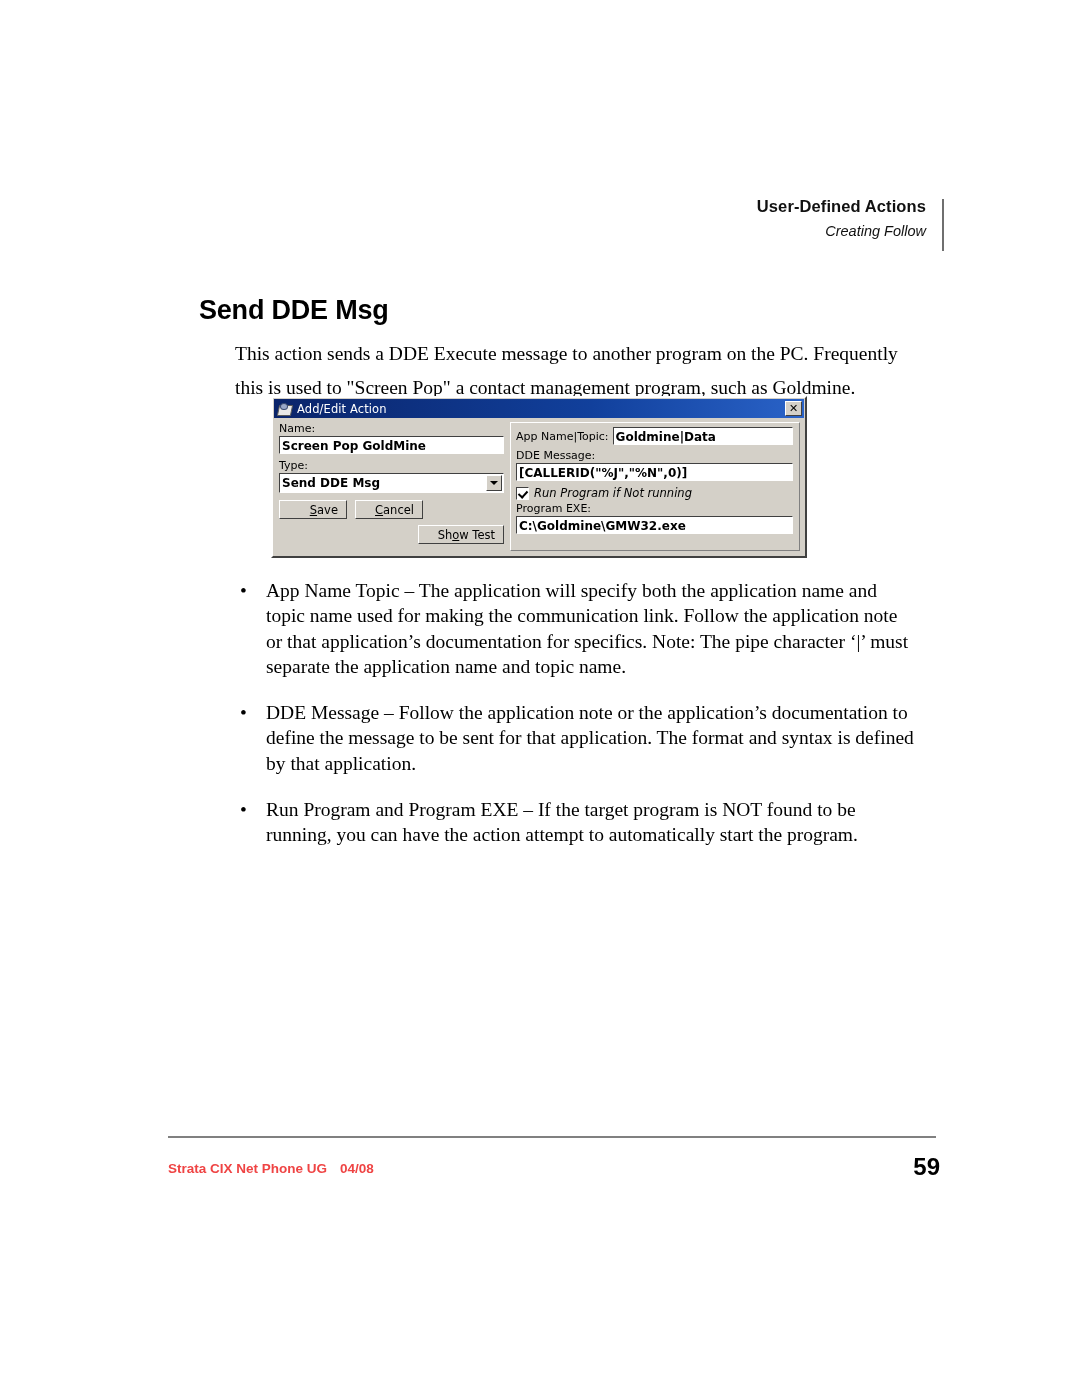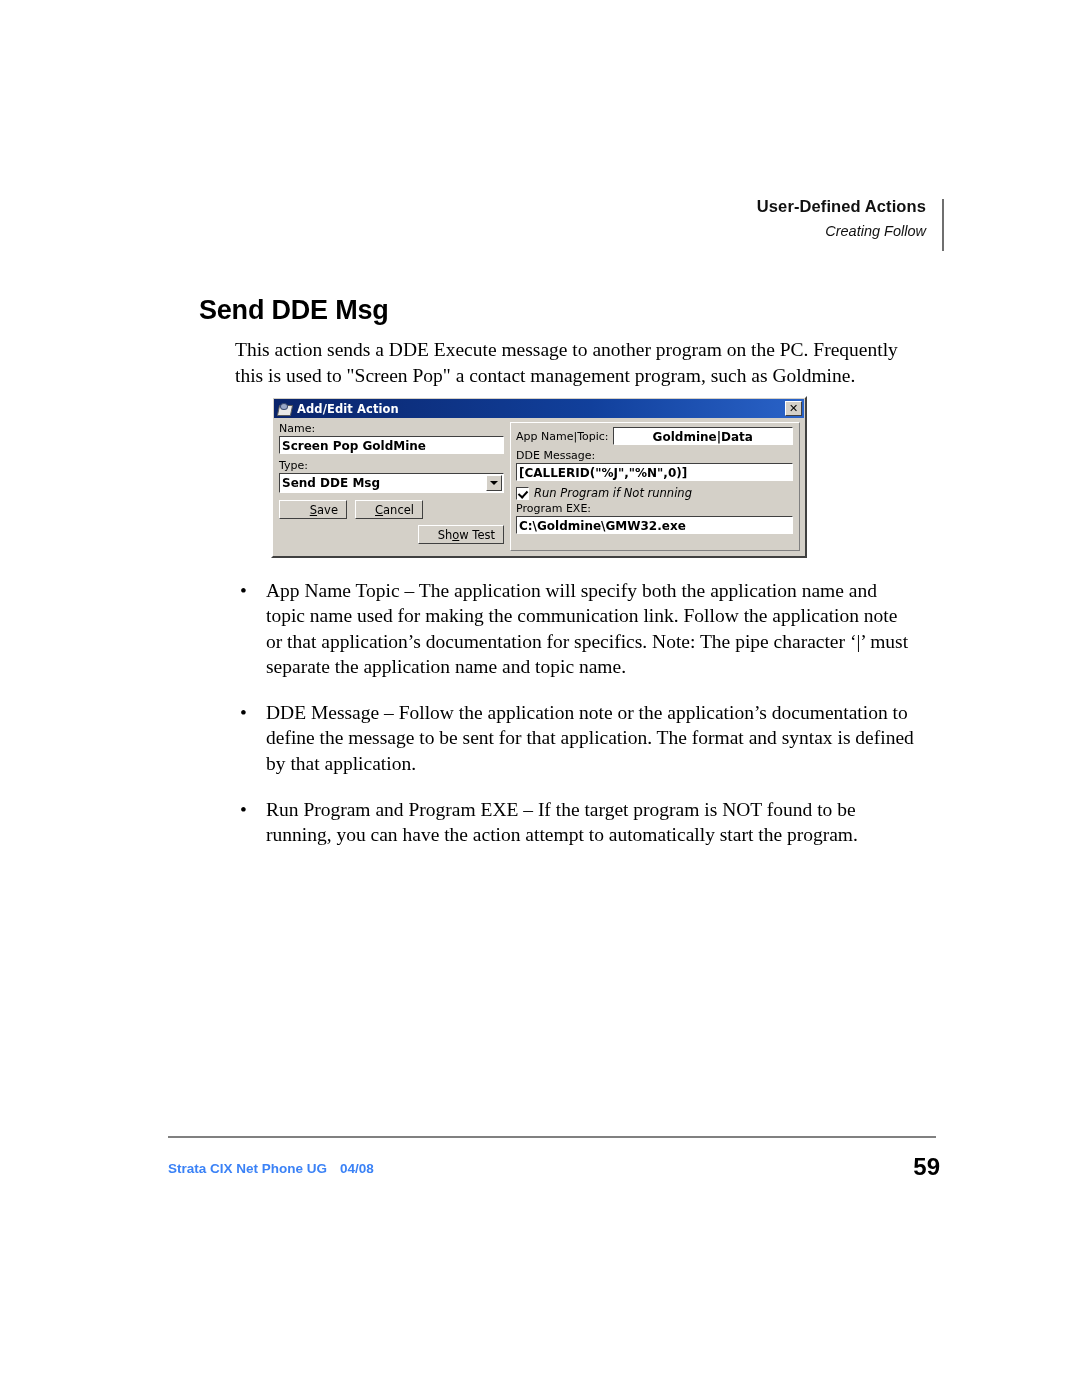--- a/index.html
+++ b/index.html
@@ -63,21 +63,21 @@
     color: #000;
   }
 
   
   .intro-para {
     position: absolute;
     left: 235px;
     top: 317px;
     width: 678px;
     font-size: 19.5px;
-    line-height: 26px;
+    line-height: 34px;
     text-align: left;
   }
 
   
   .dialog-shot {
     position: absolute;
     left: 271px;
     top: 396px;
     width: 536px;
     height: 162px;
@@ -120,21 +120,21 @@
     position: absolute;
     left: 3px; top: 1px;
     width: 6px; height: 5px;
     background: #9aa8c8;
     border: 1px solid #3a4a70;
     border-radius: 50%;
   }
   .tb-title {
     color: #ffffff;
     font-family: "DejaVu Sans", sans-serif;
-    font-weight: bold;
+    font-weight: normal;
     font-size: 11.5px;
     letter-spacing: 0.1px;
     flex: 1 1 auto;
     white-space: nowrap;
   }
   .tb-close {
     width: 17px;
     height: 15px;
     background: #d4d0c8;
     border-top: 1px solid #ffffff;
@@ -274,21 +274,21 @@
     margin-top: 6px;
     padding-right: 0px;
   }
   .btn-showtest { min-width: 86px; }
 
   .inline-field {
     display: flex;
     align-items: center;
     gap: 4px;
   }
-  .inline-field .textbox { flex: 1 1 auto; text-align: center; }
+  .inline-field .textbox { flex: 1 1 auto; }
 
   .checkrow {
     display: flex;
     align-items: center;
     gap: 5px;
     margin-top: 5px;
     margin-bottom: 2px;
   }
   .checkbox {
     width: 13px;
@@ -352,21 +352,21 @@
     height: 2px;
     background: #808080;
   }
   .footer-left {
     position: absolute;
     left: 168px;
     top: 1161px;
     font-family: "Liberation Sans", sans-serif;
     font-weight: bold;
     font-size: 13.5px;
-    color: #3b82f6;
+    color: #ef4444;
     white-space: nowrap;
   }
   .footer-left .sep { display: inline-block; width: 13px; }
   .footer-page {
     position: absolute;
     right: 140px;
     top: 1153px;
     font-family: "Liberation Sans", sans-serif;
     font-weight: bold;
     font-size: 24px;

